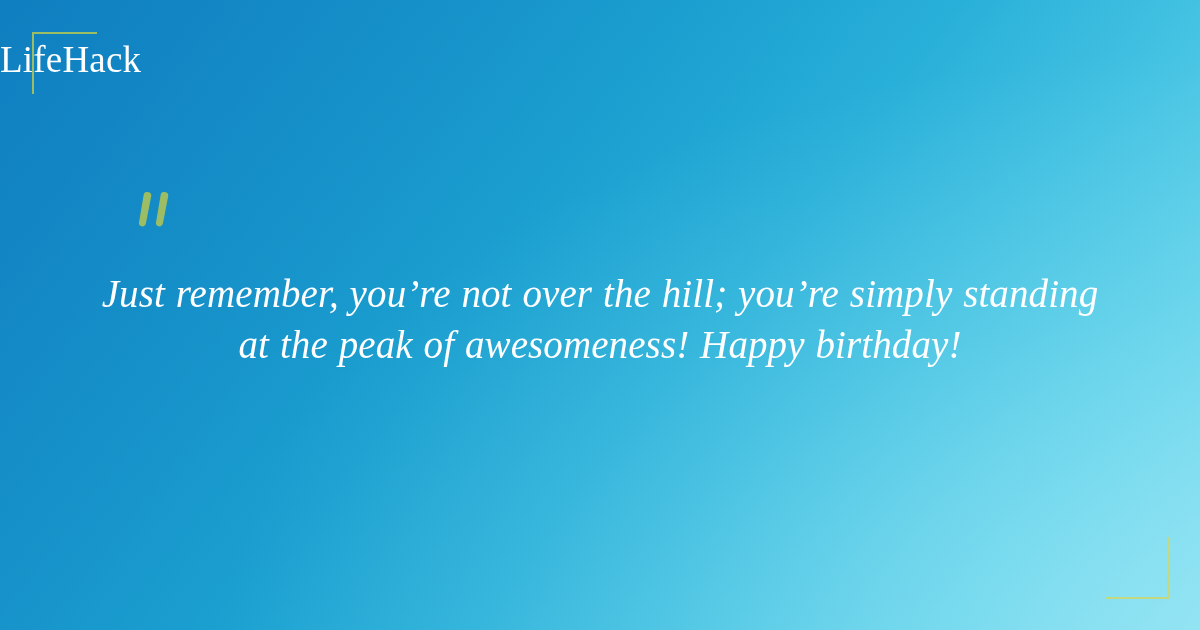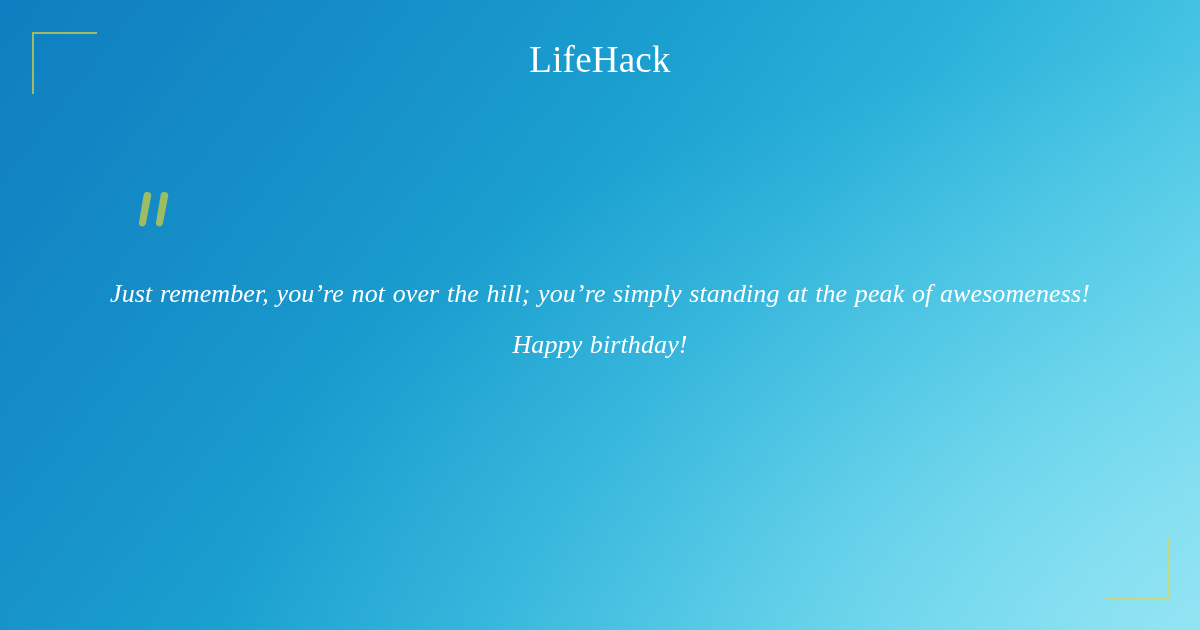--- a/index.html
+++ b/index.html
@@ -42,21 +42,21 @@
                 rgba(160, 232, 245, 0) 68%);
     pointer-events: none;
   }
 
   
   .brand {
     position: absolute;
     top: 40px;
     left: 0;
     width: 1200px;
-    text-align: center;
+    text-align: left;
     z-index: 3;
     font-family: "Liberation Serif", serif;
     font-size: 37px;
     line-height: 40px;
     letter-spacing: 0.2px;
     color: #ffffff;
     white-space: nowrap;
   }
 
   
@@ -101,21 +101,21 @@
   .quote-mark svg { display: block; }
 
   .quote-text {
     position: absolute;
     left: 0;
     top: 78px;
     width: 1000px;
     text-align: center;
     font-family: "Liberation Serif", serif;
     font-style: italic;
-    font-size: 26px;
+    font-size: 39px;
     line-height: 51px;
     color: #ffffff;
     letter-spacing: 0.1px;
     word-spacing: 1px;
   }
 </style>
 </head>
 <body>
 
 <div id="card">

